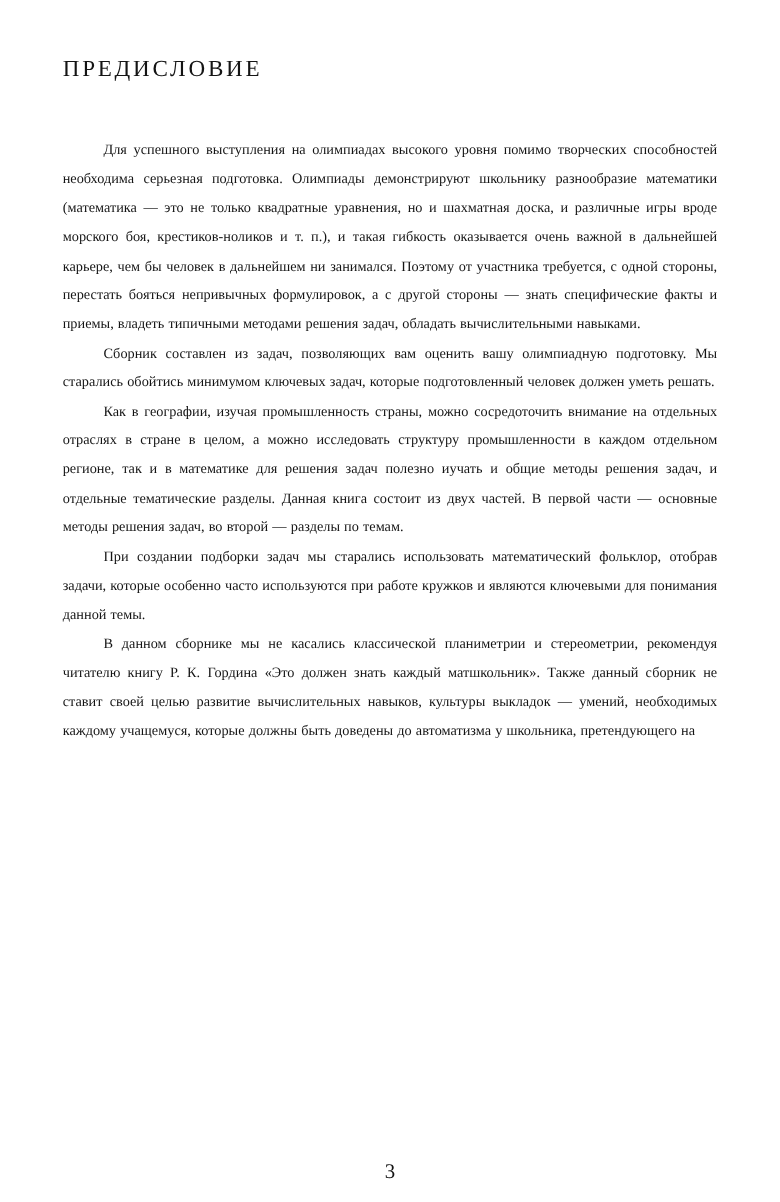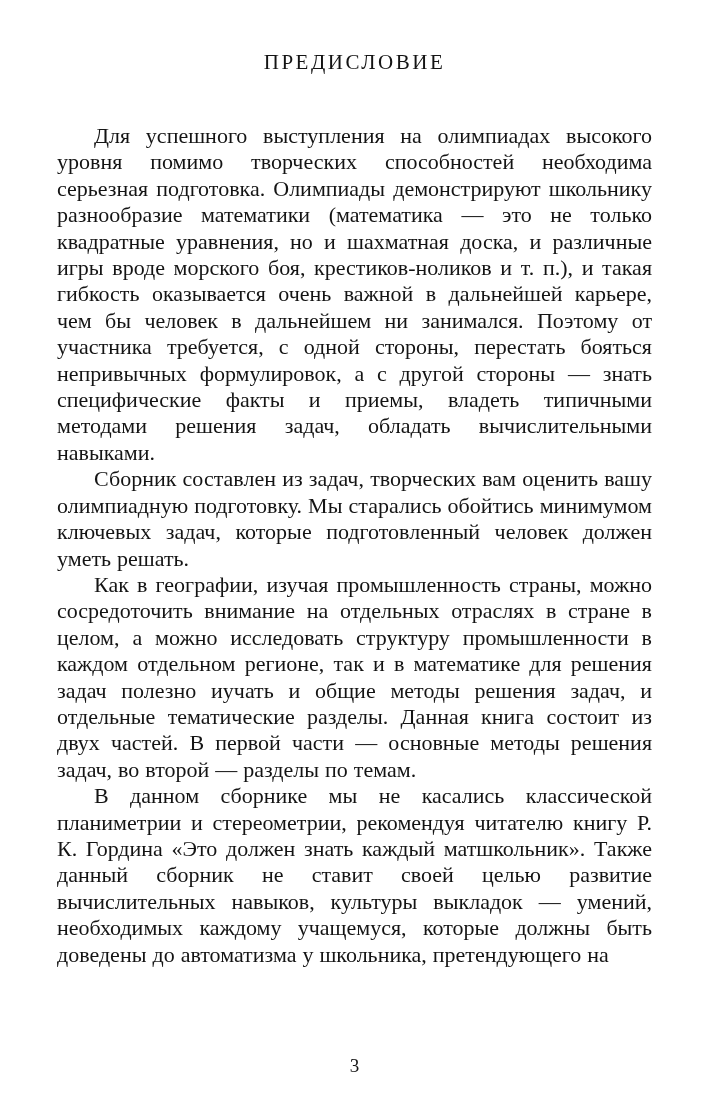--- a/index.html
+++ b/index.html
@@ -20,28 +20,28 @@
     width: 709px;
     height: 1093px;
     padding: 50px 57px 0 57px;
     background: #ffffff;
   }
   .title {
     margin: 0 0 48px 0;
     font-size: 21px;
     font-weight: normal;
     letter-spacing: 2.5px;
-    text-align: center;
+    text-align: left;
     color: #141414;
   }
   .body-text p {
     margin: 0;
     text-indent: 37px;
     text-align: justify;
-    font-size: 22px;
+    font-size: 13px;
     line-height: 26.4px;
     hyphens: auto;
     -webkit-hyphens: auto;
     word-spacing: 0.5px;
   }
   .page-number {
     position: absolute;
     left: 0;
     bottom: 16px;
     width: 100%;
@@ -52,20 +52,21 @@
 </style>
 </head>
 <body>
 
 <div class="page">
 
   <h1 class="title">ПРЕДИСЛОВИЕ</h1>
 
   <div class="body-text">
     <p>Для успешного выступления на олимпиадах высокого уровня помимо творческих способностей необходима серьезная подготовка. Олимпиады демонстрируют школьнику разнообразие математики (математика — это не только квадратные уравнения, но и шахматная доска, и различные игры вроде морского боя, крестиков-ноликов и т. п.), и такая гибкость оказывается очень важной в дальнейшей карьере, чем бы человек в дальнейшем ни занимался. Поэтому от участника требуется, с одной стороны, перестать бояться непривычных формулировок, а с другой стороны — знать специфические факты и приемы, владеть типичными методами решения задач, обладать вычислительными навыками.</p>
-    <p>Сборник составлен из задач, творческих вам оценить вашу олимпиадную подготовку. Мы старались обойтись минимумом ключевых задач, которые подготовленный человек должен уметь решать.</p>
+    <p>Сборник составлен из задач, позволяющих вам оценить вашу олимпиадную подготовку. Мы старались обойтись минимумом ключевых задач, которые подготовленный человек должен уметь решать.</p>
     <p>Как в географии, изучая промышленность страны, можно сосредоточить внимание на отдельных отраслях в стране в целом, а можно исследовать структуру промышленности в каждом отдельном регионе, так и в математике для решения задач полезно иучать и общие методы решения задач, и отдельные тематические разделы. Данная книга состоит из двух частей. В первой части — основные методы решения задач, во второй — разделы по темам.</p>
+    <p>При создании подборки задач мы старались использовать математический фольклор, отобрав задачи, которые особенно часто используются при работе кружков и являются ключевыми для понимания данной темы.</p>
     <p>В данном сборнике мы не касались классической планиметрии и стереометрии, рекомендуя читателю книгу Р. К. Гордина «Это должен знать каждый матшкольник». Также данный сборник не ставит своей целью развитие вычислительных навыков, культуры выкладок — умений, необходимых каждому учащемуся, которые должны быть доведены до автоматизма у школьника, претендующего на</p>
   </div>
 
   <div class="page-number">3</div>
 
 </div>
 
 </body></html>

